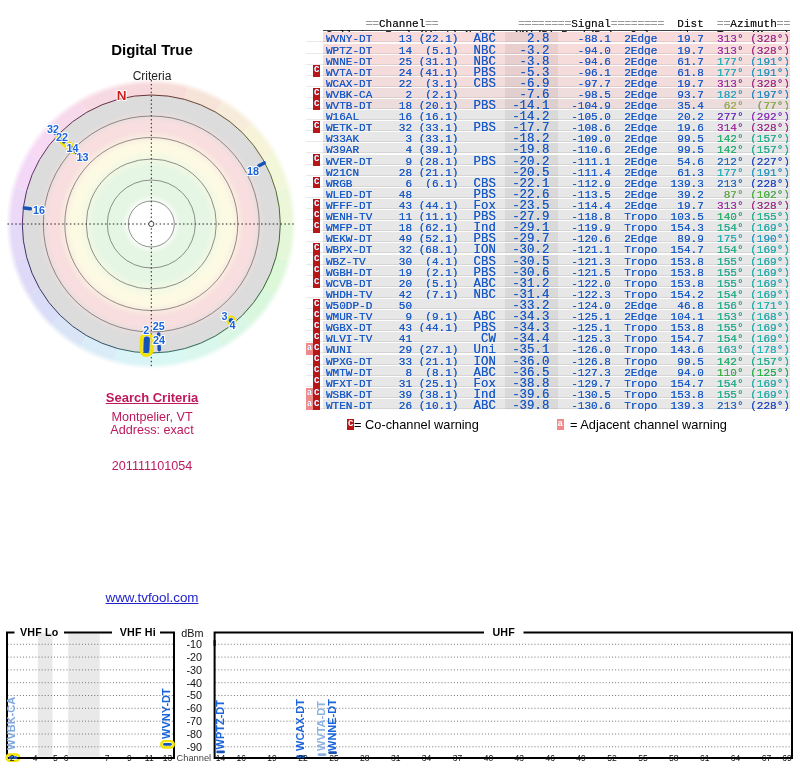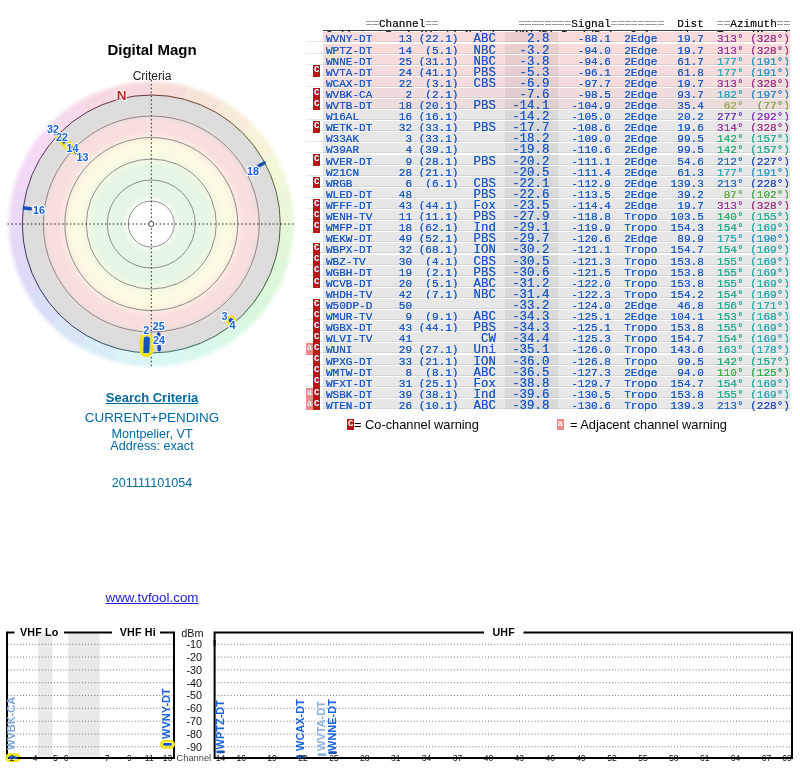--- a/index.html
+++ b/index.html
@@ -34,21 +34,21 @@
 .r v.nw { width:53.04px; padding-right:15.6px; }
 .r v.nm { width:46.41px; padding-right:8.6px; }
 .r i { position:absolute; font-style:normal; font:bold 9px "Liberation Mono",monospace; color:#fff;
        text-align:center; height:11.7px; line-height:11.6px; top:-0.3px; }
 .r i.c { left:7.1px; width:7.2px; background:#b81717; }
 .r i.a { left:0px; width:7.1px; background:#f08a8a; }
 #legend { position:absolute; left:0; top:416.5px; width:800px; font:12.8px "Liberation Sans",sans-serif; color:#000; }
 #legend .box { position:absolute; width:7.2px; height:11px; color:#fff;
                font:bold 9px "Liberation Mono",monospace; text-align:center; line-height:11.2px; top:2px; }
 #crit { position:absolute; left:0; top:392px; width:304px; text-align:center;
-        font:12.6px "Liberation Sans",sans-serif; color:#0369a1; line-height:12.3px; }
+        font:12.6px "Liberation Sans",sans-serif; color:#be185d; line-height:12.3px; }
 #crit .h { font-weight:bold; font-size:13px; text-decoration:underline; margin-bottom:7px; }
 #crit .cp { font-size:13.4px; line-height:14px; margin-bottom:2.5px; }
 #link { position:absolute; left:0; top:590px; width:304px; text-align:center;
         font:13.4px "Liberation Sans",sans-serif; }
 #link span { color:#2222cc; text-decoration:underline; }
 </style></head>
 <body>
 <div id="page">
 <svg width="800" height="768" viewBox="0 0 800 768">
 <defs>
@@ -278,21 +278,21 @@
 <line x1="710.7" y1="758" x2="729.6" y2="758" class="frame"></line>
 <line x1="741.6" y1="758" x2="760.5" y2="758" class="frame"></line>
 <line x1="772.5" y1="758" x2="781.0" y2="758" class="frame"></line>
 <text class="vst" transform="translate(15.4,750) rotate(-90)" fill="#7fa7dd">WVBK-CA</text>
 <text class="vst" transform="translate(169.7,739) rotate(-90)" fill="#1a64dc">WVNY-DT</text>
 <text class="vst" transform="translate(223.7,749.5) rotate(-90)" fill="#1a64dc">WPTZ-DT</text>
 <text class="vst" transform="translate(303.7,751) rotate(-90)" fill="#1a64dc">WCAX-DT</text>
 <text class="vst" transform="translate(325.2,751) rotate(-90)" fill="#8fb1e0">WVTA-DT</text>
 <text class="vst" transform="translate(335.6,751) rotate(-90)" fill="#1a64dc">WNNE-DT</text>
 </svg>
-<div id="ttl">Digital Magn</div>
+<div id="ttl">Digital True</div>
 <div id="tn">Criteria</div>
 <div id="hline"></div>
 <div id="thead">         <em>==</em>Channel<em>==</em>            <em>========</em>Signal<em>========</em>  Dist  <em>==</em>Azimuth<em>==</em>
    Callsign Real (Virt) Netwk  <q style="margin-left:3.4px;margin-right:-3.4px">NM(dB)</q> <q style="margin-left:3.2px;margin-right:-3.2px">Pwr(dBm)</q>  <q style="margin-left:6px;margin-right:-6px">Only</q>   miles  True (Magn)</div>
 <div id="tbl">
       <div class="r" style="background-image:linear-gradient(to bottom,transparent 9.35px,rgba(130,130,130,0.18) 9.35px,rgba(130,130,130,0.18) 10.25px,rgba(255,255,255,0.9) 10.25px),linear-gradient(to right,transparent 198.9px,rgba(0,0,0,0.06) 198.9px,rgba(0,0,0,0.06) 251.9px,transparent 251.9px),linear-gradient(to right,transparent 17px,#f9dada 17px)">   WVNY-DT    13 (22.1)<v class="nw">ABC</v><v class="nm">2.8</v>   -88.1  2Edge   19.7  <b style="color:hsl(313,68%,44%)">313°</b> <b style="color:hsl(328,68%,44%)">(328°)</b></div>
       <div class="r" style="background-image:linear-gradient(to bottom,transparent 9.35px,rgba(130,130,130,0.18) 9.35px,rgba(130,130,130,0.18) 10.25px,rgba(255,255,255,0.9) 10.25px),linear-gradient(to right,transparent 198.9px,rgba(0,0,0,0.06) 198.9px,rgba(0,0,0,0.06) 251.9px,transparent 251.9px),linear-gradient(to right,transparent 17px,#f8dbdb 17px)">   WPTZ-DT    14  (5.1)<v class="nw">NBC</v><v class="nm">-3.2</v>   -94.0  2Edge   19.7  <b style="color:hsl(313,68%,44%)">313°</b> <b style="color:hsl(328,68%,44%)">(328°)</b></div>
       <div class="r" style="background-image:linear-gradient(to bottom,transparent 9.35px,rgba(130,130,130,0.18) 9.35px,rgba(130,130,130,0.18) 10.25px,rgba(255,255,255,0.9) 10.25px),linear-gradient(to right,transparent 198.9px,rgba(0,0,0,0.06) 198.9px,rgba(0,0,0,0.06) 251.9px,transparent 251.9px),linear-gradient(to right,transparent 17px,#f7dcdc 17px)">   WNNE-DT    25 (31.1)<v class="nw">NBC</v><v class="nm">-3.8</v>   -94.6  2Edge   61.7  <b style="color:hsl(177,68%,44%)">177°</b> <b style="color:hsl(191,68%,44%)">(191°)</b></div>
       <div class="r" style="background-image:linear-gradient(to bottom,transparent 9.35px,rgba(130,130,130,0.18) 9.35px,rgba(130,130,130,0.18) 10.25px,rgba(255,255,255,0.9) 10.25px),linear-gradient(to right,transparent 198.9px,rgba(0,0,0,0.06) 198.9px,rgba(0,0,0,0.06) 251.9px,transparent 251.9px),linear-gradient(to right,transparent 17px,#f5dcdc 17px)"><i class="c">C</i>   WVTA-DT    24 (41.1)<v class="nw">PBS</v><v class="nm">-5.3</v>   -96.1  2Edge   61.8  <b style="color:hsl(177,68%,44%)">177°</b> <b style="color:hsl(191,68%,44%)">(191°)</b></div>
       <div class="r" style="background-image:linear-gradient(to bottom,transparent 9.35px,rgba(130,130,130,0.18) 9.35px,rgba(130,130,130,0.18) 10.25px,rgba(255,255,255,0.9) 10.25px),linear-gradient(to right,transparent 198.9px,rgba(0,0,0,0.06) 198.9px,rgba(0,0,0,0.06) 251.9px,transparent 251.9px),linear-gradient(to right,transparent 17px,#f2dcdc 17px)">   WCAX-DT    22  (3.1)<v class="nw">CBS</v><v class="nm">-6.9</v>   -97.7  2Edge   19.7  <b style="color:hsl(313,68%,44%)">313°</b> <b style="color:hsl(328,68%,44%)">(328°)</b></div>
@@ -327,19 +327,18 @@
       <div class="r" style="background-image:linear-gradient(to bottom,transparent 9.35px,rgba(130,130,130,0.18) 9.35px,rgba(130,130,130,0.18) 10.25px,rgba(255,255,255,0.9) 10.25px),linear-gradient(to right,transparent 198.9px,rgba(0,0,0,0.06) 198.9px,rgba(0,0,0,0.06) 251.9px,transparent 251.9px),linear-gradient(to right,transparent 17px,#e7e7e7 17px)"><i class="c">C</i><i class="a">a</i>   WTEN-DT    26 (10.1)<v class="nw">ABC</v><v class="nm">-39.8</v>  -130.6  Tropo  139.3  <b style="color:hsl(213,68%,44%)">213°</b> <b style="color:hsl(228,68%,44%)">(228°)</b></div>
     </div>
 <div id="legend">
  <i class="box" style="left:347px;background:#b81717">C</i>
  <span style="position:absolute;left:354px">= Co-channel warning</span>
  <i class="box" style="left:556.5px;background:#f08a8a">a</i>
  <span style="position:absolute;left:570px">= Adjacent channel warning</span>
 </div>
 <div id="crit">
  <div class="h">Search Criteria</div>
- <div class="cp">CURRENT+PENDING</div>
  <div>Montpelier, VT</div>
  <div>Address: exact</div>
  <div style="height:24.6px"></div>
  <div>201111101054</div>
 </div>
 <div id="link"><span>www.tvfool.com</span></div>
 </div>
 </body></html>

